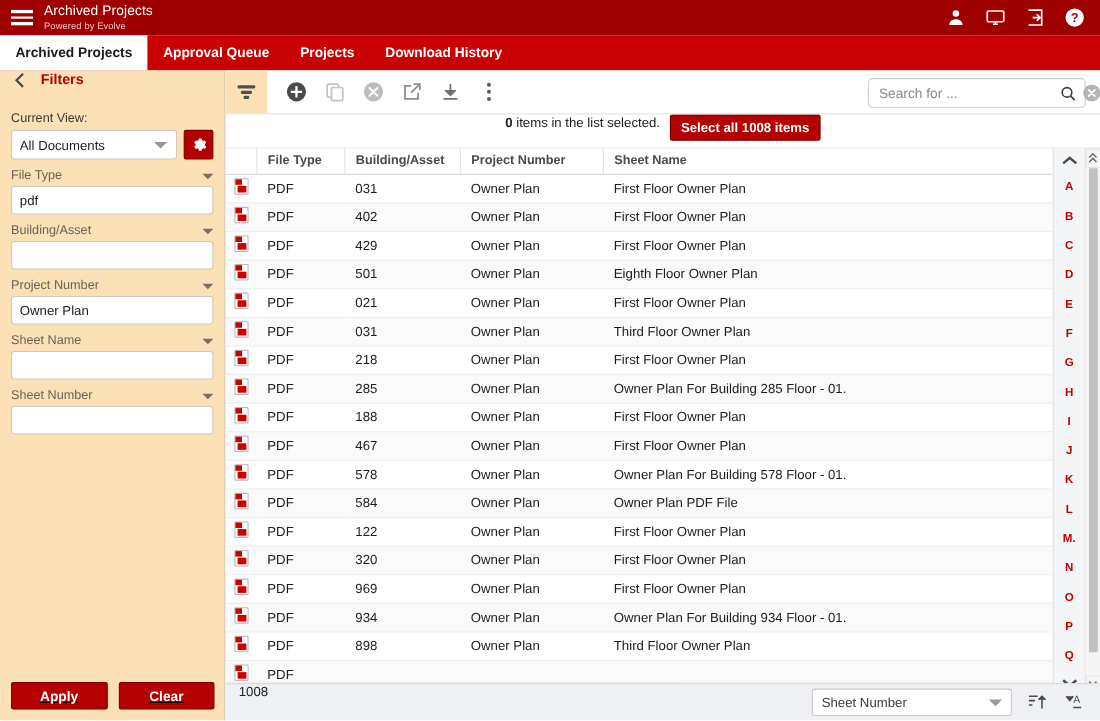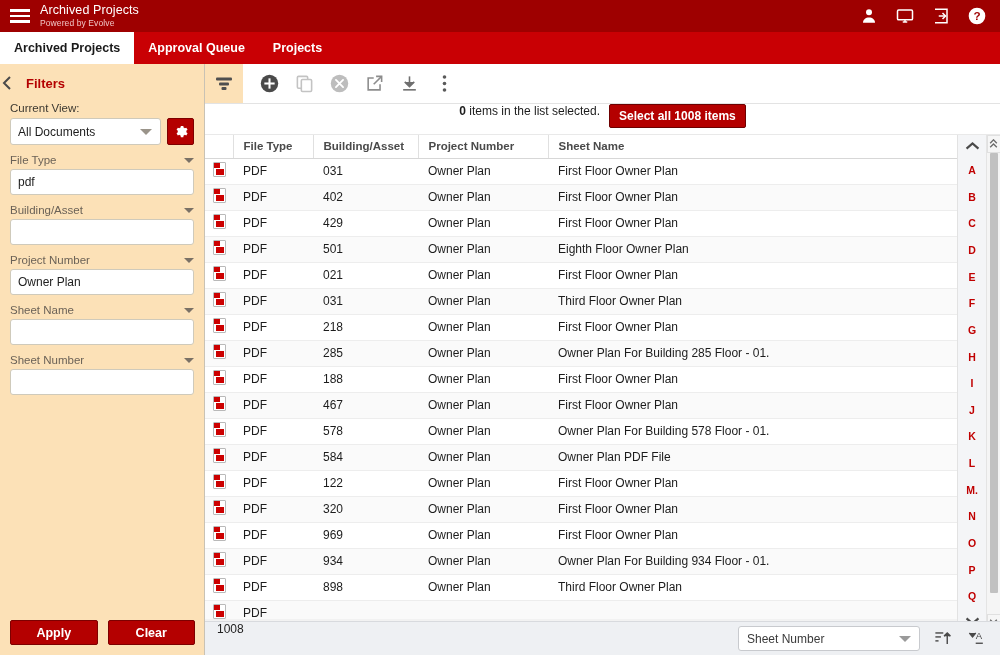--- a/index.html
+++ b/index.html
@@ -38,21 +38,21 @@
     color: #ffffff; font-size: 12.5px; font-weight: bold; cursor: pointer;
     white-space: nowrap;
   }
   .tab.active { background: #ffffff; color: #1a1a1a; }
 
   
   .sidebar {
     position: absolute; top: 64px; left: 0; width: 205px; height: 591px;
     background: #fce1b7; border-right: 1px solid #c9c2b4;
   }
-  .filters-head { display: flex; align-items: center; height: 38px; padding-left: 0; gap: 10px; }
+  .filters-head { display: flex; align-items: flex-start; height: 38px; padding-left: 11px; gap: 10px; }
   .back-chevron { width: 16px; height: 18px; cursor: pointer; }
   .filters-label { color: #b40000; font-size: 13px; font-weight: bold; }
   .fgroup { padding: 0 10px; }
   .flabel { font-size: 11.5px; color: #6b6257; margin-bottom: 4px; display: block; }
   .flabel-cv { font-size: 11.5px; color: #3c3830; margin-bottom: 4px; display: block; }
   .frow { display: flex; align-items: center; gap: 6px; margin-bottom: 3px; }
   .frow .flabel { flex: 1; margin-bottom: 0; }
   .caret-down { width: 0; height: 0; border-left: 5px solid transparent;
     border-right: 5px solid transparent; border-top: 5px solid #7a7166; cursor: pointer; }
   .finput {
@@ -67,21 +67,21 @@
     color: #1d1d1d; cursor: pointer;
   }
   .fselect .caret-down { position: absolute; right: 8px; border-top-color: #9a948a;
     border-left-width: 6px; border-right-width: 6px; border-top-width: 6px; }
   .gear-btn {
     width: 27px; height: 27px; background: #b40000; border: 1px solid #7d0000;
     border-radius: 2px; display: flex; align-items: center; justify-content: center;
     cursor: pointer;
   }
   .sb-buttons { position: absolute; bottom: 10px; left: 0; width: 205px;
-    display: flex; gap: 10px; padding: 0 10px; }
+    display: flex; gap: 10px; padding: 0 10px; text-decoration: underline; }
   .btn-red {
     flex: 1; height: 25px; background: #b40000; border: 1px solid #7d0000;
     color: #fff; font-size: 12.5px; font-weight: bold; border-radius: 2px;
     cursor: pointer; font-family: "Liberation Sans", sans-serif;
   }
 
   
   .main { position: absolute; top: 64px; left: 205px; width: 795px; height: 591px;
     background: #ffffff; }
 
@@ -235,20 +235,21 @@
           <text x="12" y="17" text-anchor="middle" font-size="14" font-weight="bold" fill="#9e0000" font-family="Liberation Sans">?</text>
         </svg>
       </span>
     </div>
   </div>
 
   <div class="navbar">
     <div class="tab active">Archived Projects</div>
     <div class="tab">Approval Queue</div>
     <div class="tab">Projects</div>
+    <div class="tab">Download History</div>
   </div>
 
   <div class="sidebar">
     <div class="filters-head">
       <span class="back-chevron">
         <svg width="14" height="18" viewBox="0 0 14 18" fill="none" stroke="#4a4a4a" stroke-width="2">
           <polyline points="10,3 4,9 10,15"></polyline>
         </svg>
       </span>
       <span class="filters-label">Filters</span>
@@ -361,20 +362,35 @@
         </span>
         <span class="tb-btn">
           <svg width="5" height="19" viewBox="0 0 5 19" fill="#5a5a5a">
             <circle cx="2.5" cy="3" r="1.8"></circle>
             <circle cx="2.5" cy="9.5" r="1.8"></circle>
             <circle cx="2.5" cy="16" r="1.8"></circle>
           </svg>
         </span>
       </div>
 
+      <div class="searchbox">
+        <input placeholder="Search for ..." style="">
+        <span style="display:flex;padding:0 3px;">
+          <svg width="16" height="16" viewBox="0 0 24 24" fill="none" stroke="#3c3c3c" stroke-width="2.2">
+            <circle cx="10.5" cy="10.5" r="6.5"></circle>
+            <line x1="15.5" y1="15.5" x2="21" y2="21"></line>
+          </svg>
+        </span>
+        <span style="display:flex;padding-left:2px;">
+          <svg width="17" height="17" viewBox="0 0 24 24">
+            <circle cx="12" cy="12" r="11" fill="#b5b5b5"></circle>
+            <path d="M8 8 L16 16 M16 8 L8 16" stroke="#fff" stroke-width="2.2" stroke-linecap="round"></path>
+          </svg>
+        </span>
+      </div>
     </div>
 
     <div class="selbar">
       <span class="selbar-text">
         <b>0</b><span> items in the list selected.</span>
       </span>
       <button class="btn-selectall">Select all 1008 items</button>
     </div>
 
     <div class="tablewrap">

